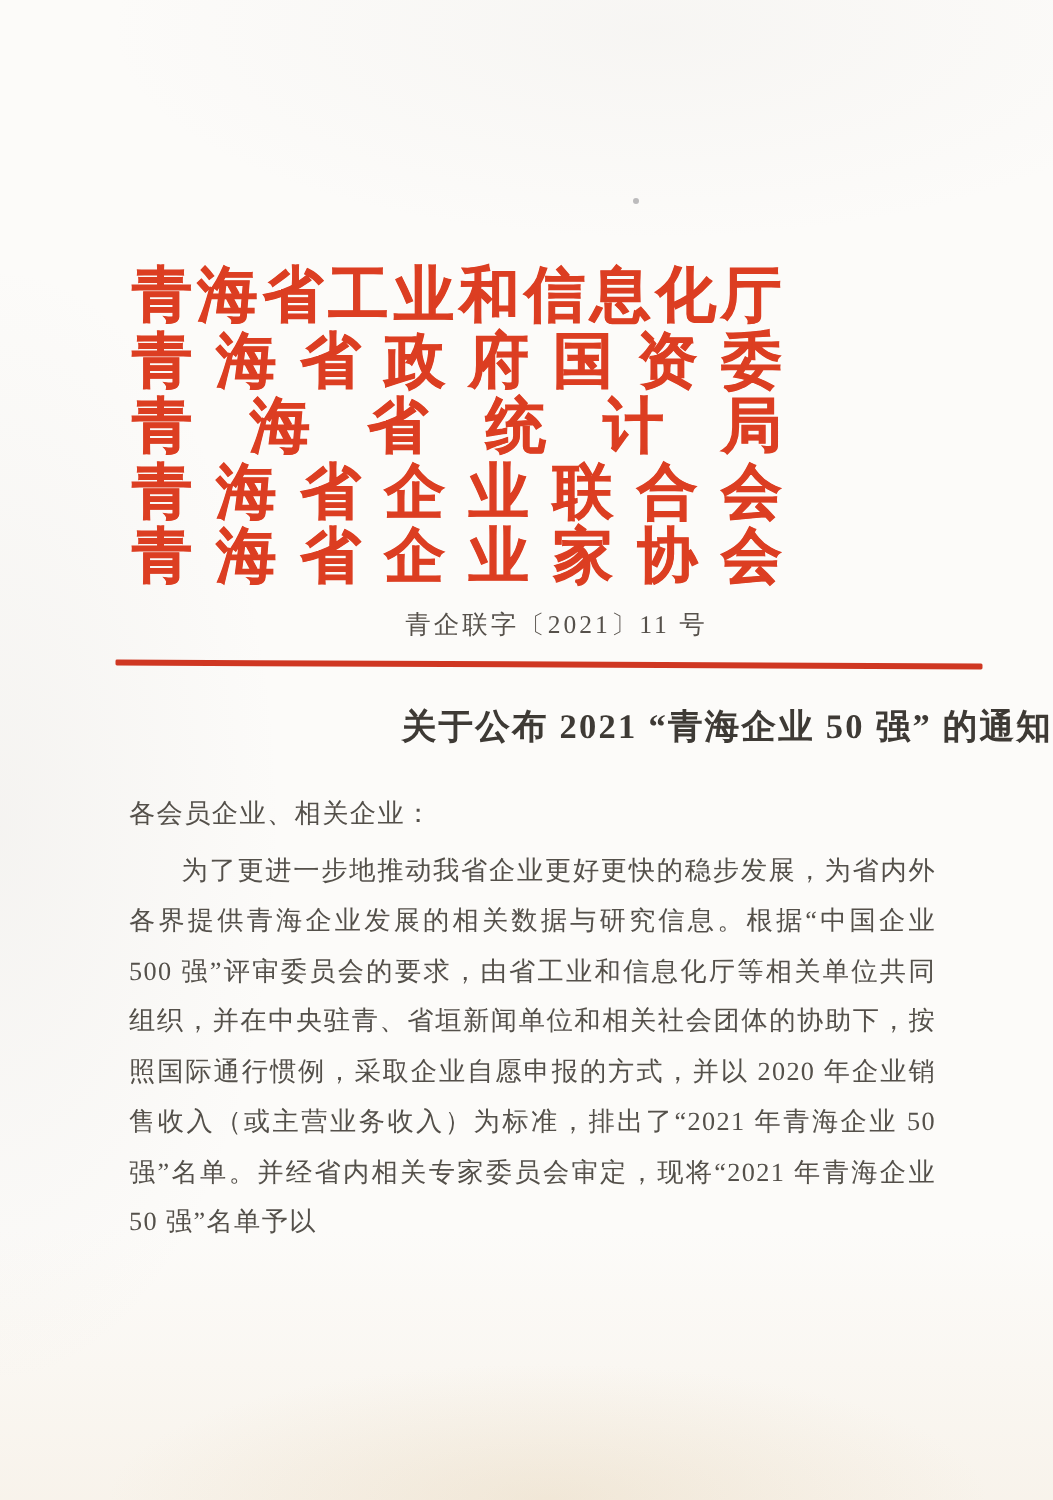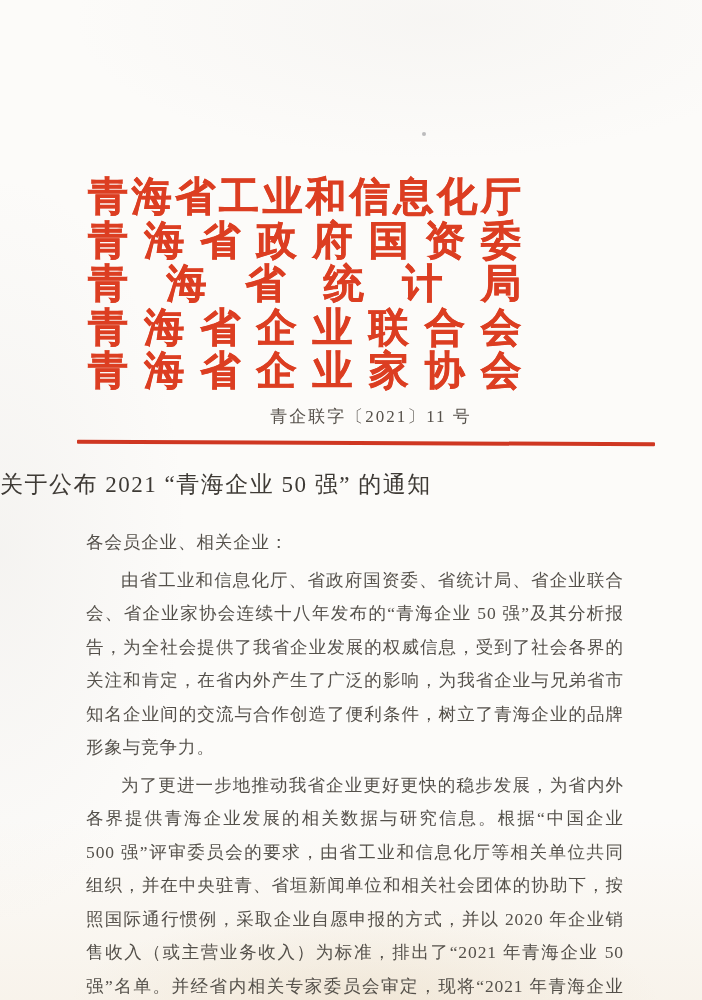--- a/index.html
+++ b/index.html
@@ -77,24 +77,24 @@
     border-radius: 1px;
   }
 
   
   .doc-title {
     position: absolute;
     top: 468px;
     left: 0;
     right: 0;
     margin: 0;
-    text-align: left;
+    text-align: right;
     font-size: 23px;
     line-height: 34px;
-    font-weight: normal;
+    font-weight: bold;
     letter-spacing: 1.5px;
     color: #3e3a35;
   }
 
   
   .body-block {
     position: absolute;
     top: 522px;
     left: 82px;
     width: 546px;
@@ -183,17 +183,16 @@
 
 
   <div class="doc-number">青企联字〔2021〕11 号</div>
 
   <div class="red-rule"></div>
 
   <h1 class="doc-title">关于公布 2021 “青海企业 50 强” 的通知</h1>
 
   <div class="body-block">
     <p class="salutation">各会员企业、相关企业：</p>
-    <p class="para">由省工业和信息化厅、省政府国资委、省统计局、省企业联合会、省企业家协会连续十八年发布的“青海企业 50 强”及其分析报告，为全社会提供了我省企业发展的权威信息，受到了社会各界的关注和肯定，在省内外产生了广泛的影响，为我省企业与兄弟省市知名企业间的交流与合作创造了便利条件，树立了青海企业的品牌形象与竞争力。</p>
     <p class="para">为了更进一步地推动我省企业更好更快的稳步发展，为省内外各界提供青海企业发展的相关数据与研究信息。根据“中国企业 500 强”评审委员会的要求，由省工业和信息化厅等相关单位共同组织，并在中央驻青、省垣新闻单位和相关社会团体的协助下，按照国际通行惯例，采取企业自愿申报的方式，并以 2020 年企业销售收入（或主营业务收入）为标准，排出了“2021 年青海企业 50 强”名单。并经省内相关专家委员会审定，现将“2021 年青海企业 50 强”名单予以</p>
   </div>
 
 </div>
 
 </body></html>

